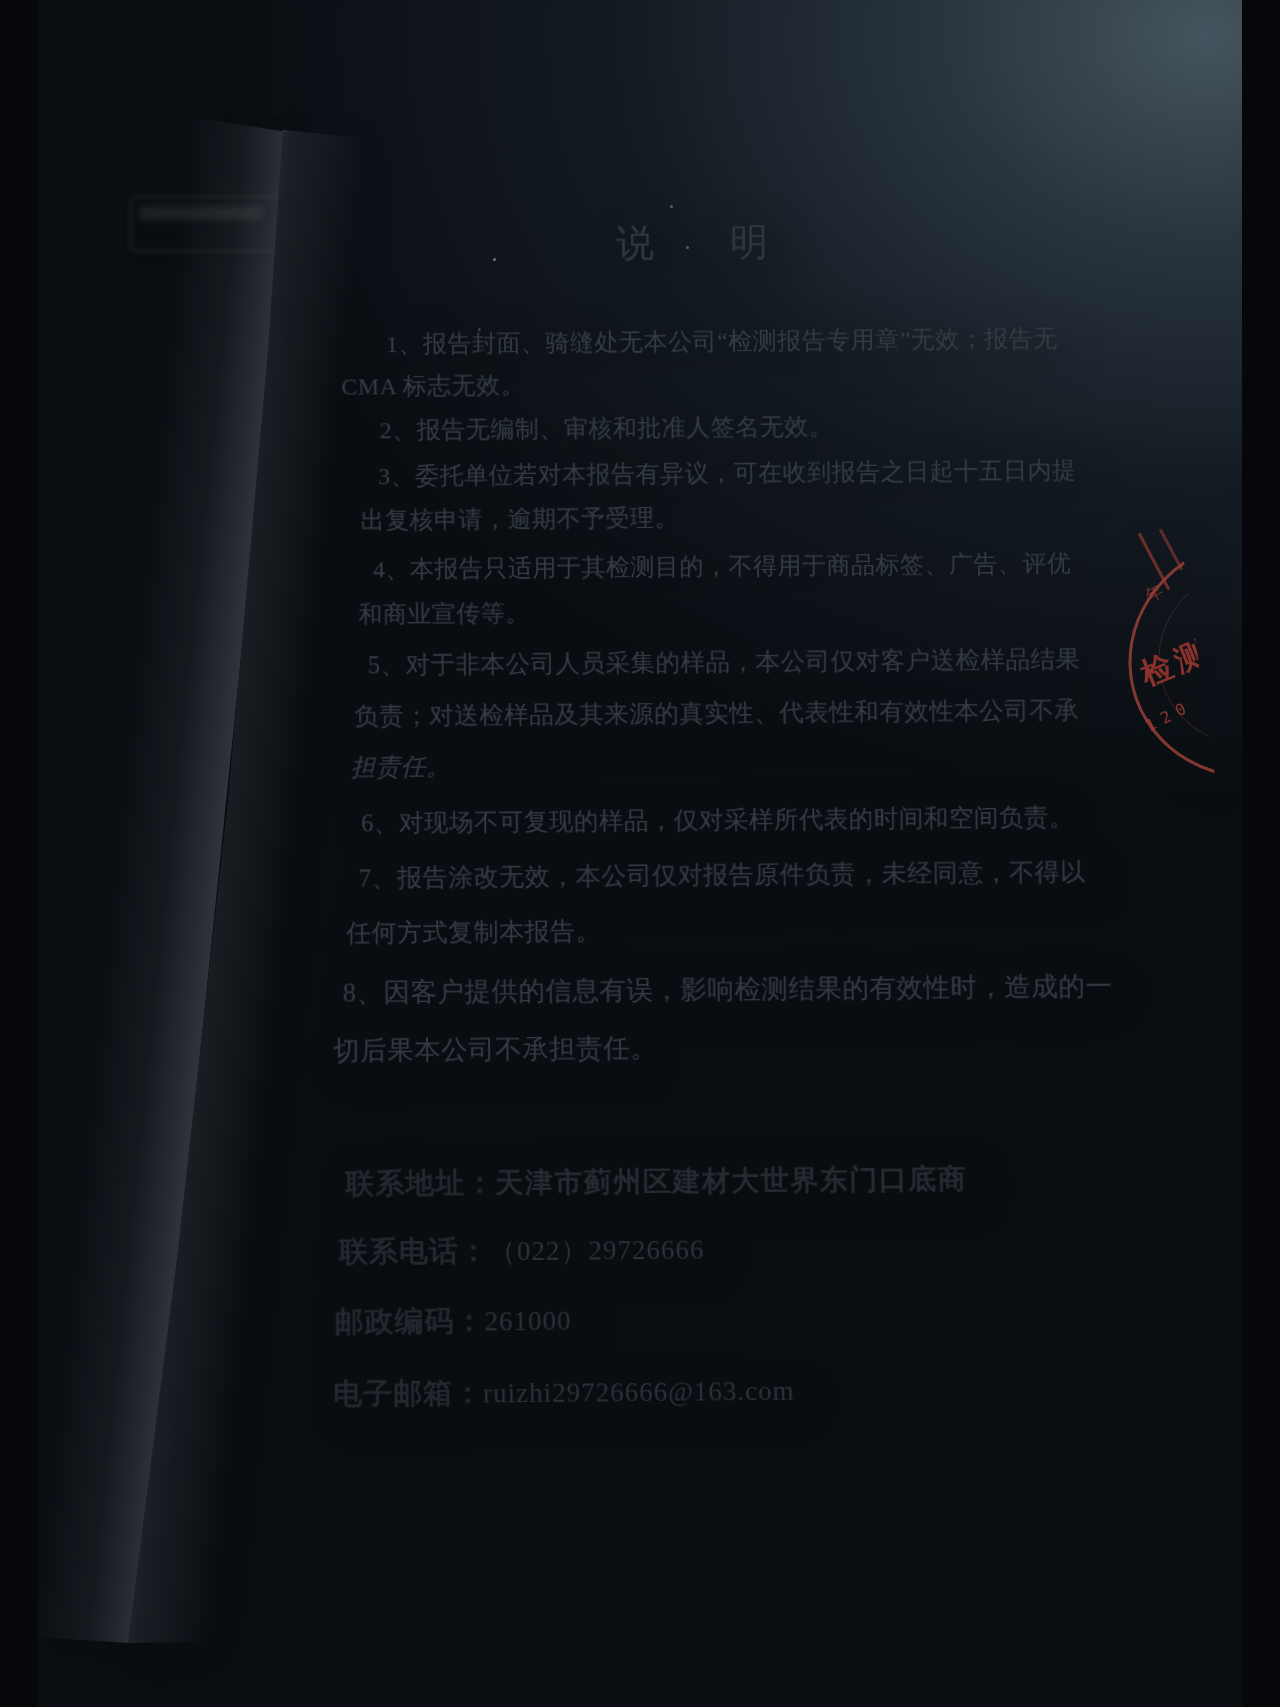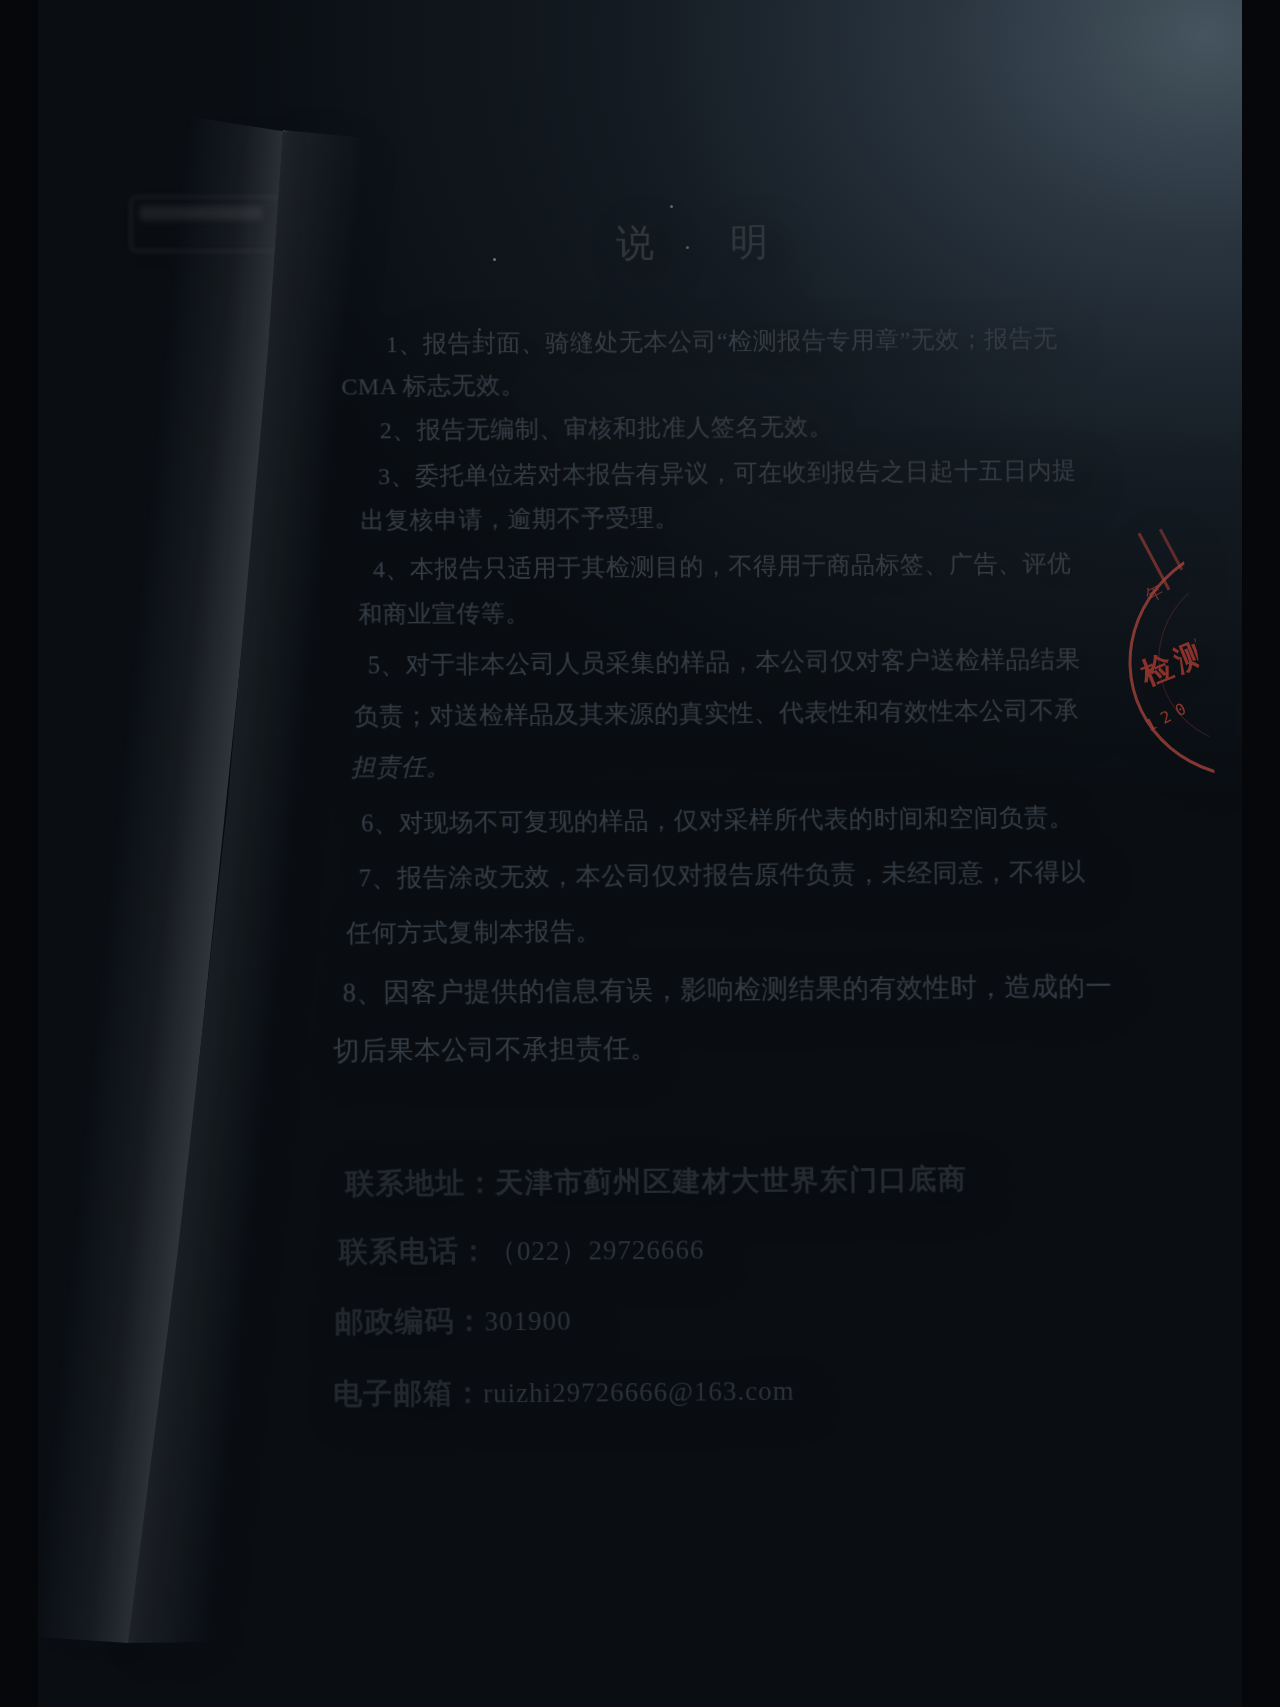--- a/index.html
+++ b/index.html
@@ -88,21 +88,21 @@
         <div class="contact-row" style="left:297px;top:1162px;">
           <span class="c-label">联系地址：</span>
           <span class="c-strong">天津市蓟州区建材大世界东门口底商</span>
         </div>
         <div class="contact-row" style="left:290px;top:1230px;">
           <span class="c-label">联系电话：</span>
           <span class="c-plain">（022）29726666</span>
         </div>
         <div class="contact-row" style="left:285px;top:1300px;">
           <span class="c-label">邮政编码：</span>
-          <span class="c-plain">301900</span>
+          <span class="c-plain">261000</span>
         </div>
         <div class="contact-row" style="left:283px;top:1372px;">
           <span class="c-label">电子邮箱：</span>
           <span class="c-plain">ruizhi29726666@163.com</span>
         </div>
       <div class="notice-line" style="left: 345px; top: 326px; font-size: 24px;">1、报告封面、骑缝处无本公司“检测报告专用章”无效；报告无</div>
           <div class="notice-line" style="left: 300px; top: 368px; font-size: 24px;">CMA 标志无效。</div>
           <div class="notice-line" style="left: 338px; top: 412px; font-size: 24px;">2、报告无编制、审核和批准人签名无效。</div>
           <div class="notice-line" style="left: 336px; top: 458px; font-size: 24px;">3、委托单位若对本报告有异议，可在收到报告之日起十五日内提</div>
           <div class="notice-line" style="left: 318px; top: 502px; font-size: 24px;">出复核申请，逾期不予受理。</div>

